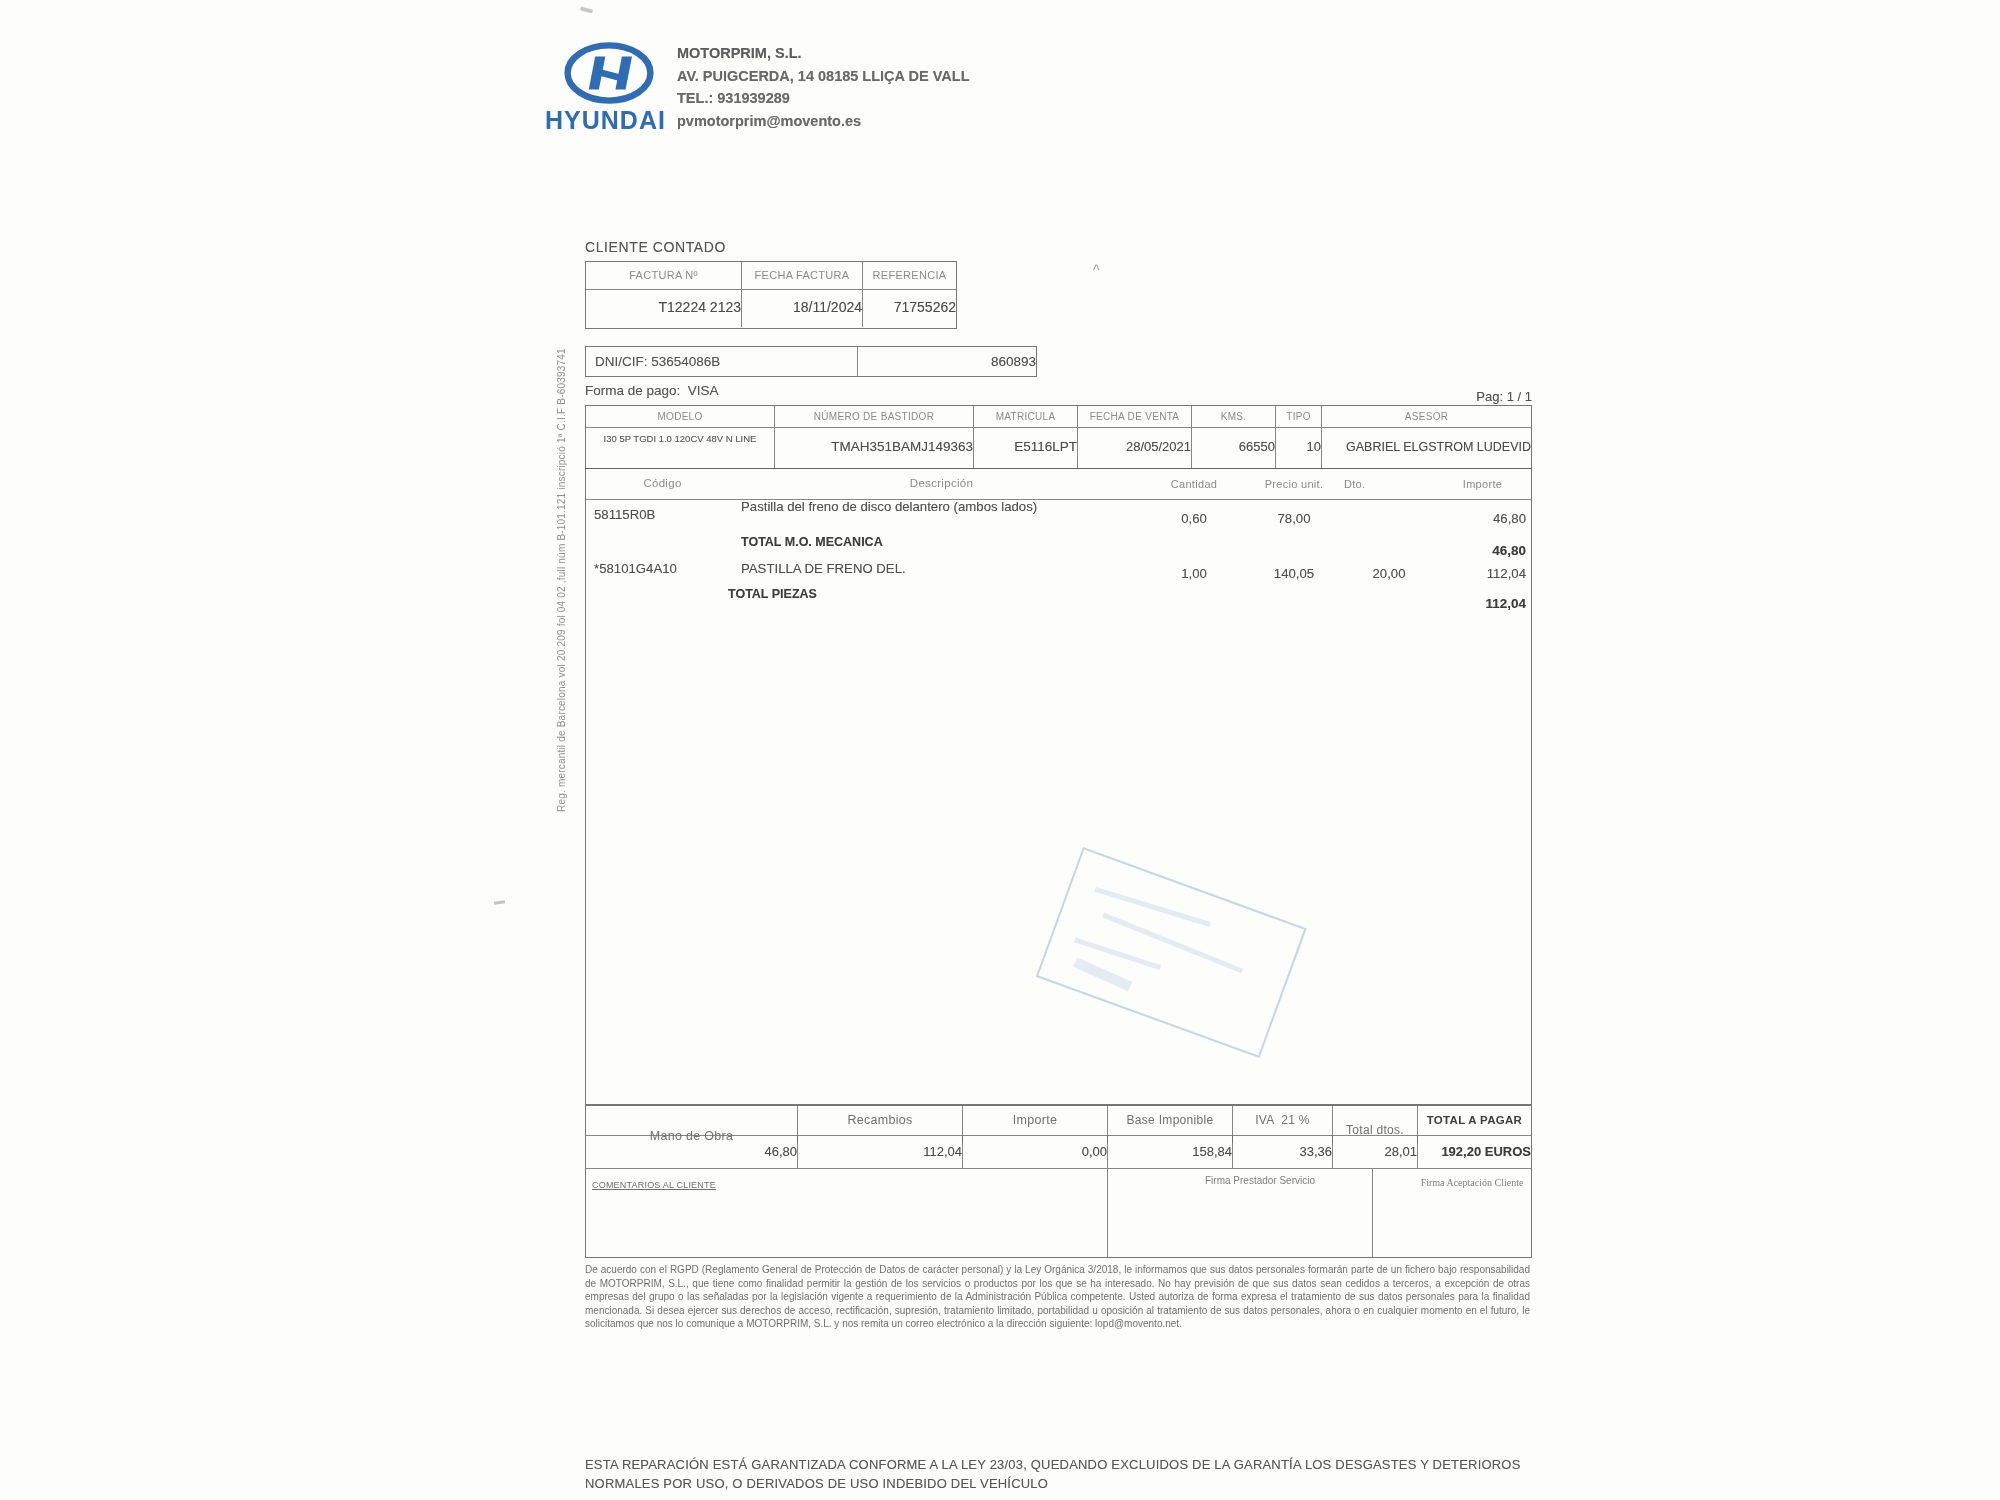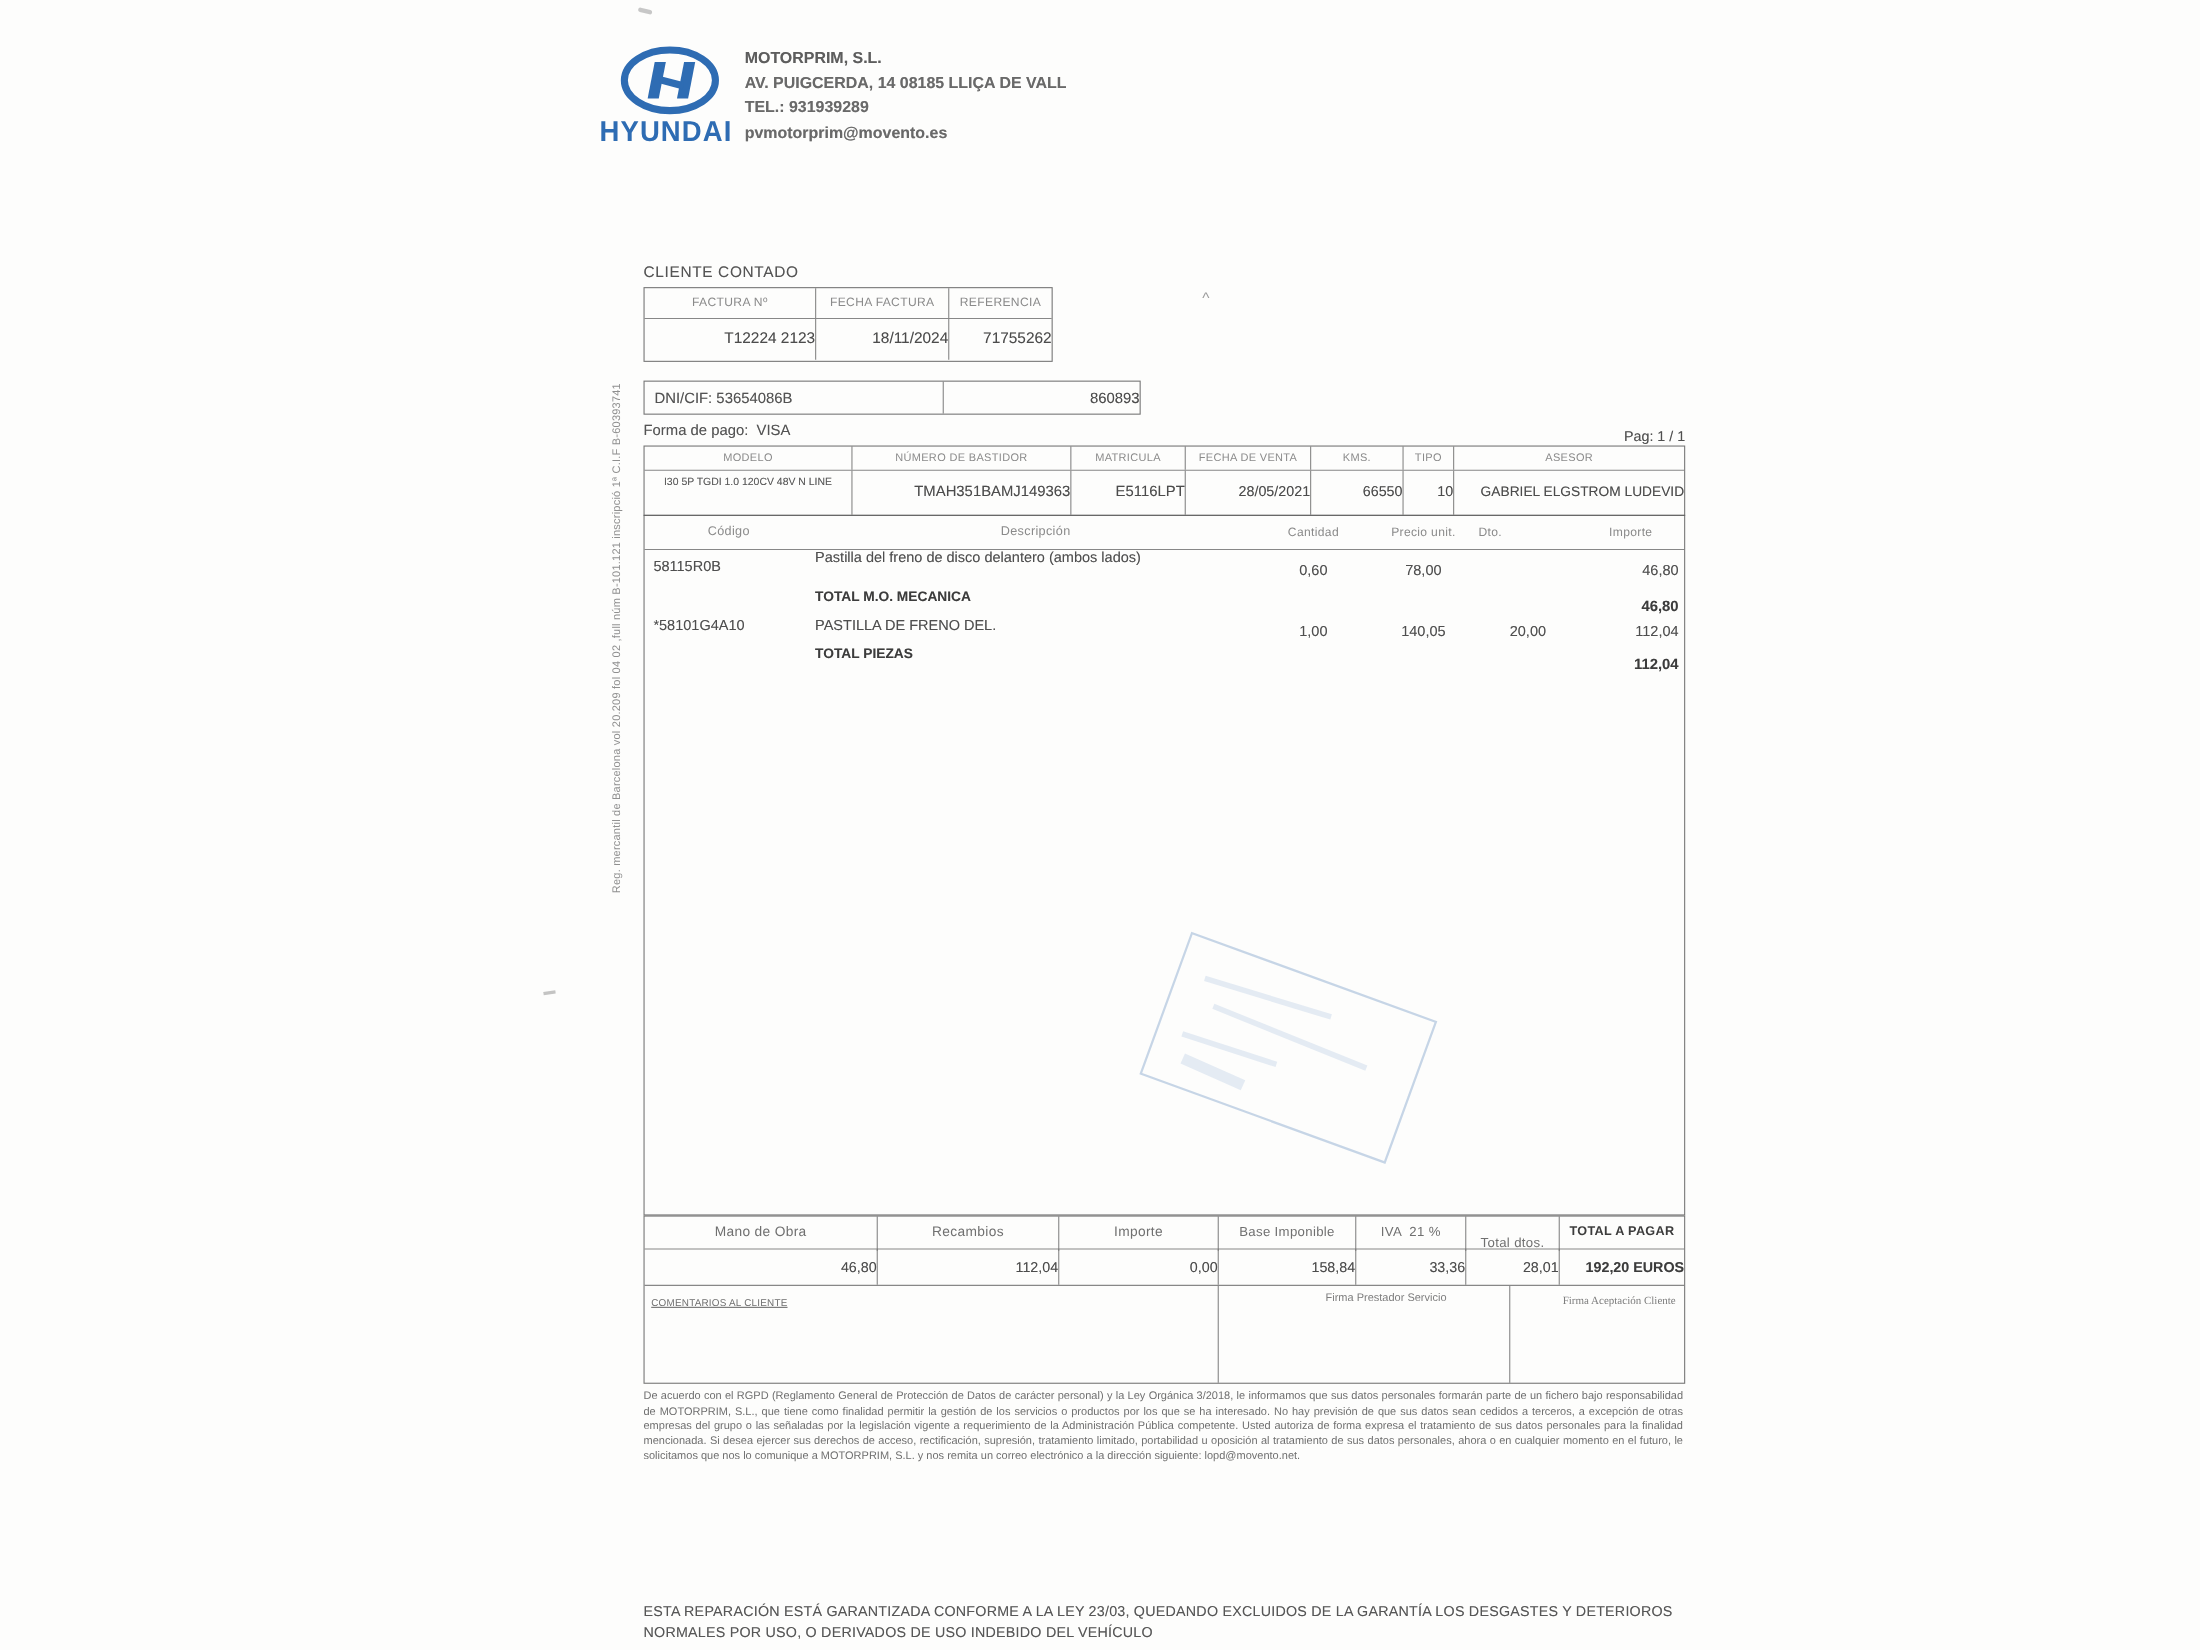--- a/index.html
+++ b/index.html
@@ -141,35 +141,35 @@
     <div class="abs item-txt bold-txt scan-txt" style="left:155px;top:66px;font-size:12.5px;">TOTAL M.O. MECANICA</div>
     <div class="abs item-txt bold-txt scan-txt" style="left:848px;top:74px;width:92px;text-align:right;font-size:13.5px;">46,80</div>
 
     <div class="abs item-txt scan-txt" style="left:8px;top:92px;">*58101G4A10</div>
     <div class="abs item-txt scan-txt" style="left:155px;top:92px;">PASTILLA DE FRENO DEL.</div>
     <div class="abs item-txt scan-txt" style="left:558px;top:97px;width:100px;text-align:center;">1,00</div>
     <div class="abs item-txt scan-txt" style="left:658px;top:97px;width:100px;text-align:center;">140,05</div>
     <div class="abs item-txt scan-txt" style="left:758px;top:97px;width:90px;text-align:center;">20,00</div>
     <div class="abs item-txt scan-txt" style="left:848px;top:97px;width:92px;text-align:right;">112,04</div>
 
-    <div class="abs item-txt bold-txt scan-txt" style="left:155px;top:118px;font-size:12.5px;">TOTAL PIEZAS</div>
+    <div class="abs item-txt bold-txt scan-txt" style="left:142px;top:118px;font-size:12.5px;">TOTAL PIEZAS</div>
     <div class="abs item-txt bold-txt scan-txt" style="left:848px;top:127px;width:92px;text-align:right;font-size:13.5px;">112,04</div>
 
     <div class="abs stamp" style="left:497px;top:378px;width:234px;height:134px;">
       <div class="stamp-line" style="left:24px;top:28px;width:120px;height:5px;transform:rotate(-3deg);"></div>
       <div class="stamp-line" style="left:40px;top:55px;width:150px;height:5px;transform:rotate(2deg);"></div>
       <div class="stamp-line" style="left:22px;top:84px;width:90px;height:5px;transform:rotate(-2deg);"></div>
       <div class="stamp-line" style="left:30px;top:106px;width:60px;height:10px;transform:rotate(4deg);"></div>
     </div>
   </div>
 
   <div class="abs box" style="left:585px;top:1105px;width:947px;height:153px;">
 
     <div class="grid hrow" style="grid-template-columns:212px 165px 145px 125px 100px 85px auto;height:29px;">
-      <div class="cell small-head" style="font-size:12.5px;color:#707070;padding-top:7px;">Mano de Obra</div>
+      <div class="cell small-head" style="font-size:12.5px;color:#707070;padding-top:23px;">Mano de Obra</div>
       <div class="cell small-head" style="font-size:12.5px;color:#707070;padding-top:7px;">Recambios</div>
       <div class="cell small-head" style="font-size:12.5px;color:#707070;padding-top:7px;">Importe</div>
       <div class="cell small-head" style="font-size:12px;color:#707070;padding-top:7px;">Base Imponible</div>
       <div class="cell small-head" style="font-size:12px;color:#707070;padding-top:7px;white-space:pre;">IVA  21 %</div>
       <div class="cell small-head" style="font-size:12px;color:#707070;padding-top:17px;">Total dtos.</div>
       <div class="cell small-head bold-txt" style="font-size:11.5px;padding-top:8px;">TOTAL A PAGAR</div>
     </div>
 
     <div class="grid hrow" style="grid-template-columns:212px 165px 145px 125px 100px 85px auto;height:32px;">
       <div class="cell val scan-txt" style="font-size:13px;padding-top:8px;">46,80</div>

